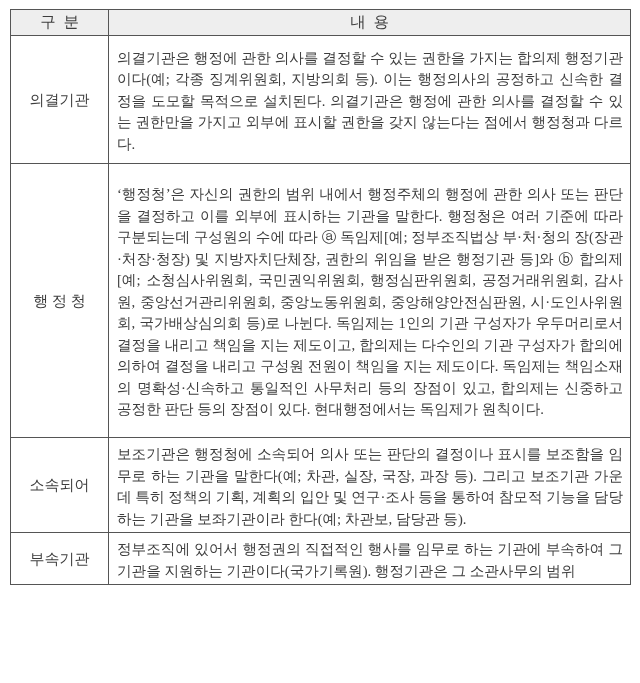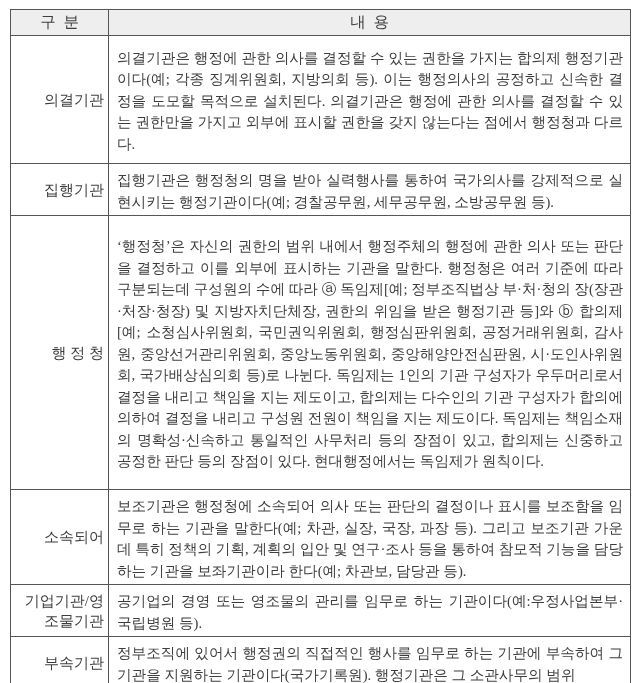--- a/index.html
+++ b/index.html
@@ -34,21 +34,21 @@
     background: #eeeeee;
     font-weight: normal;
     font-size: 15.5px;
     height: 25px;
     text-align: center;
     vertical-align: middle;
     white-space: pre-wrap;
     padding: 0;
   }
   td.label-cell {
-    text-align: right;
+    text-align: center;
     vertical-align: middle;
     font-size: 15px;
     line-height: 20px;
     white-space: pre-wrap;
     word-break: break-all;
     padding: 0 4px;
     background: #ffffff;
   }
   td.content-cell {
     text-align: justify;
@@ -79,35 +79,27 @@
       <tr>
         <th class="hdr">구  분</th>
         <th class="hdr">내  용</th>
       </tr>
     </thead>
     <tbody>
       <tr class="r1">
         <td class="label-cell">의결기관</td>
         <td class="content-cell">의결기관은 행정에 관한 의사를 결정할 수 있는 권한을 가지는 합의제 행정기관이다(예; 각종 징계위원회, 지방의회 등). 이는 행정의사의 공정하고 신속한 결정을 도모할 목적으로 설치된다. 의결기관은 행정에 관한 의사를 결정할 수 있는 권한만을 가지고 외부에 표시할 권한을 갖지 않는다는 점에서 행정청과 다르다.</td>
       </tr>
-      <tr class="r2">
-        <td class="label-cell">집행기관</td>
-        <td class="content-cell">집행기관은 행정청의 명을 받아 실력행사를 통하여 국가의사를 강제적으로 실현시키는 행정기관이다(예; 경찰공무원, 세무공무원, 소방공무원 등).</td>
-      </tr>
       <tr class="r3">
         <td class="label-cell">행 정 청</td>
         <td class="content-cell">‘행정청’은 자신의 권한의 범위 내에서 행정주체의 행정에 관한 의사 또는 판단을 결정하고 이를 외부에 표시하는 기관을 말한다. 행정청은 여러 기준에 따라 구분되는데 구성원의 수에 따라 ⓐ 독임제[예; 정부조직법상 부·처·청의 장(장관·처장·청장) 및 지방자치단체장, 권한의 위임을 받은 행정기관 등]와 ⓑ 합의제[예; 소청심사위원회, 국민권익위원회, 행정심판위원회, 공정거래위원회, 감사원, 중앙선거관리위원회, 중앙노동위원회, 중앙해양안전심판원, 시·도인사위원회, 국가배상심의회 등)로 나뉜다. 독임제는 1인의 기관 구성자가 우두머리로서 결정을 내리고 책임을 지는 제도이고, 합의제는 다수인의 기관 구성자가 합의에 의하여 결정을 내리고 구성원 전원이 책임을 지는 제도이다. 독임제는 책임소재의 명확성·신속하고 통일적인 사무처리 등의 장점이 있고, 합의제는 신중하고 공정한 판단 등의 장점이 있다. 현대행정에서는 독임제가 원칙이다.</td>
       </tr>
       <tr class="r4">
         <td class="label-cell">소속되어</td>
         <td class="content-cell">보조기관은 행정청에 소속되어 의사 또는 판단의 결정이나 표시를 보조함을 임무로 하는 기관을 말한다(예; 차관, 실장, 국장, 과장 등). 그리고 보조기관 가운데 특히 정책의 기획, 계획의 입안 및 연구·조사 등을 통하여 참모적 기능을 담당하는 기관을 보좌기관이라 한다(예; 차관보, 담당관 등).</td>
-      </tr>
-      <tr class="r5">
-        <td class="label-cell">기업기관/영조물기관</td>
-        <td class="content-cell">공기업의 경영 또는 영조물의 관리를 임무로 하는 기관이다(예:우정사업본부·국립병원 등).</td>
       </tr>
       <tr class="r6">
         <td class="label-cell">부속기관</td>
         <td class="content-cell">정부조직에 있어서 행정권의 직접적인 행사를 임무로 하는 기관에 부속하여 그 기관을 지원하는 기관이다(국가기록원). 행정기관은 그 소관사무의 범위</td>
       </tr>
     </tbody>
   </table>
 </div>
 
 </body></html>

